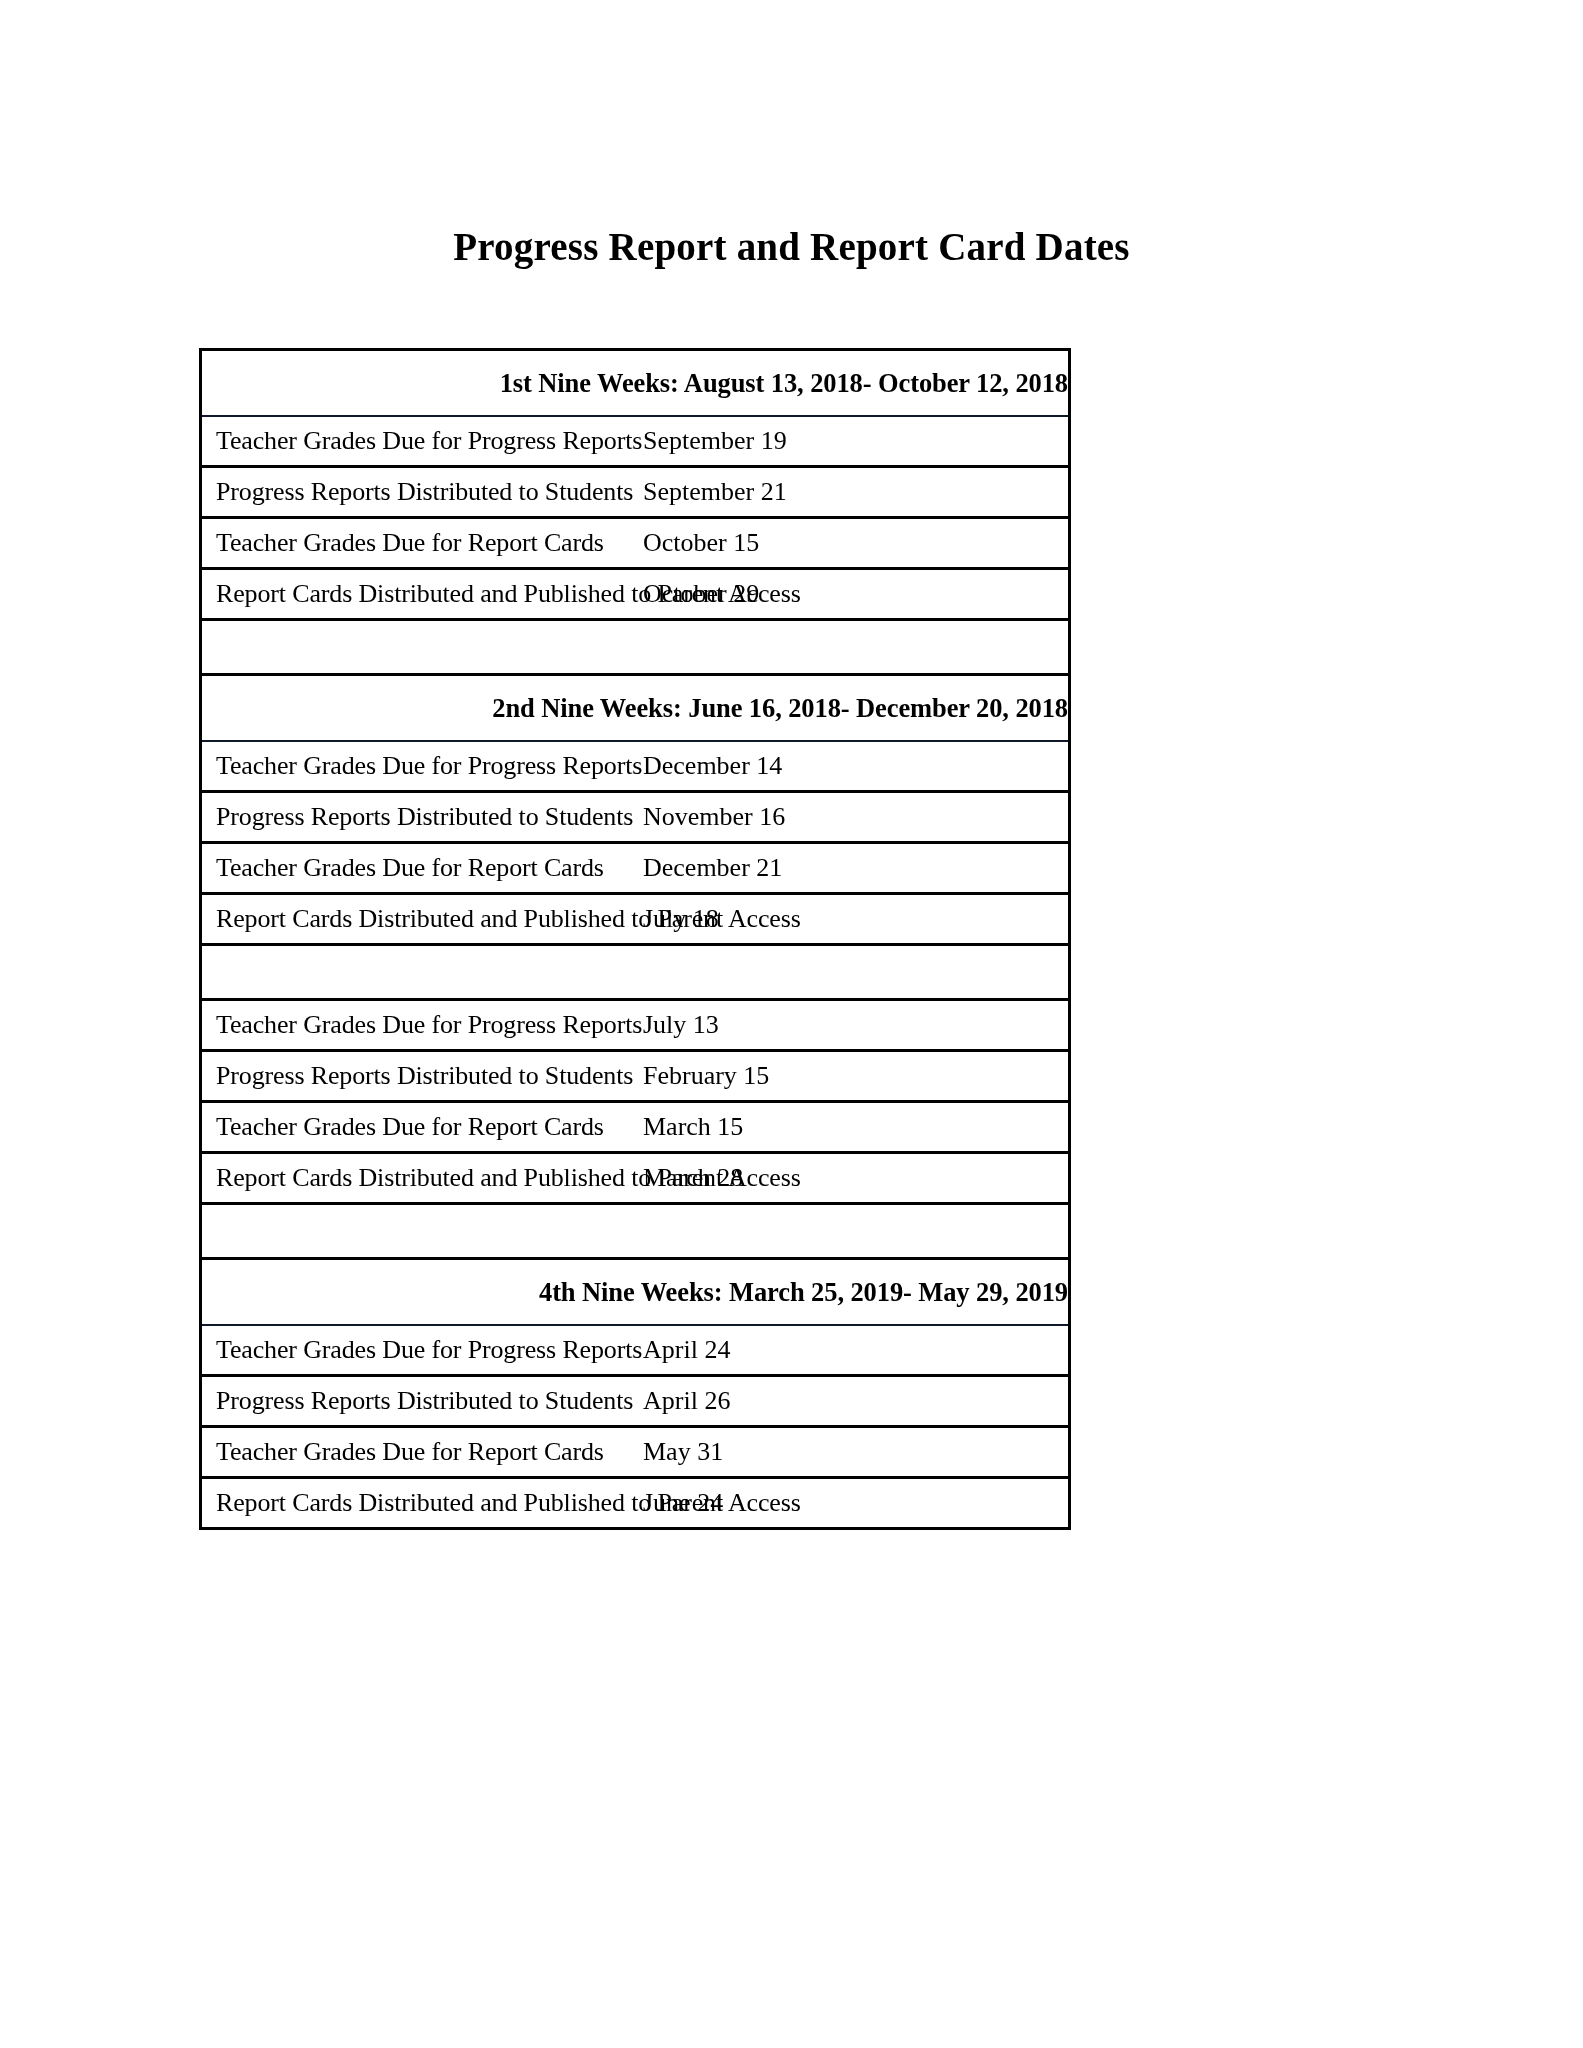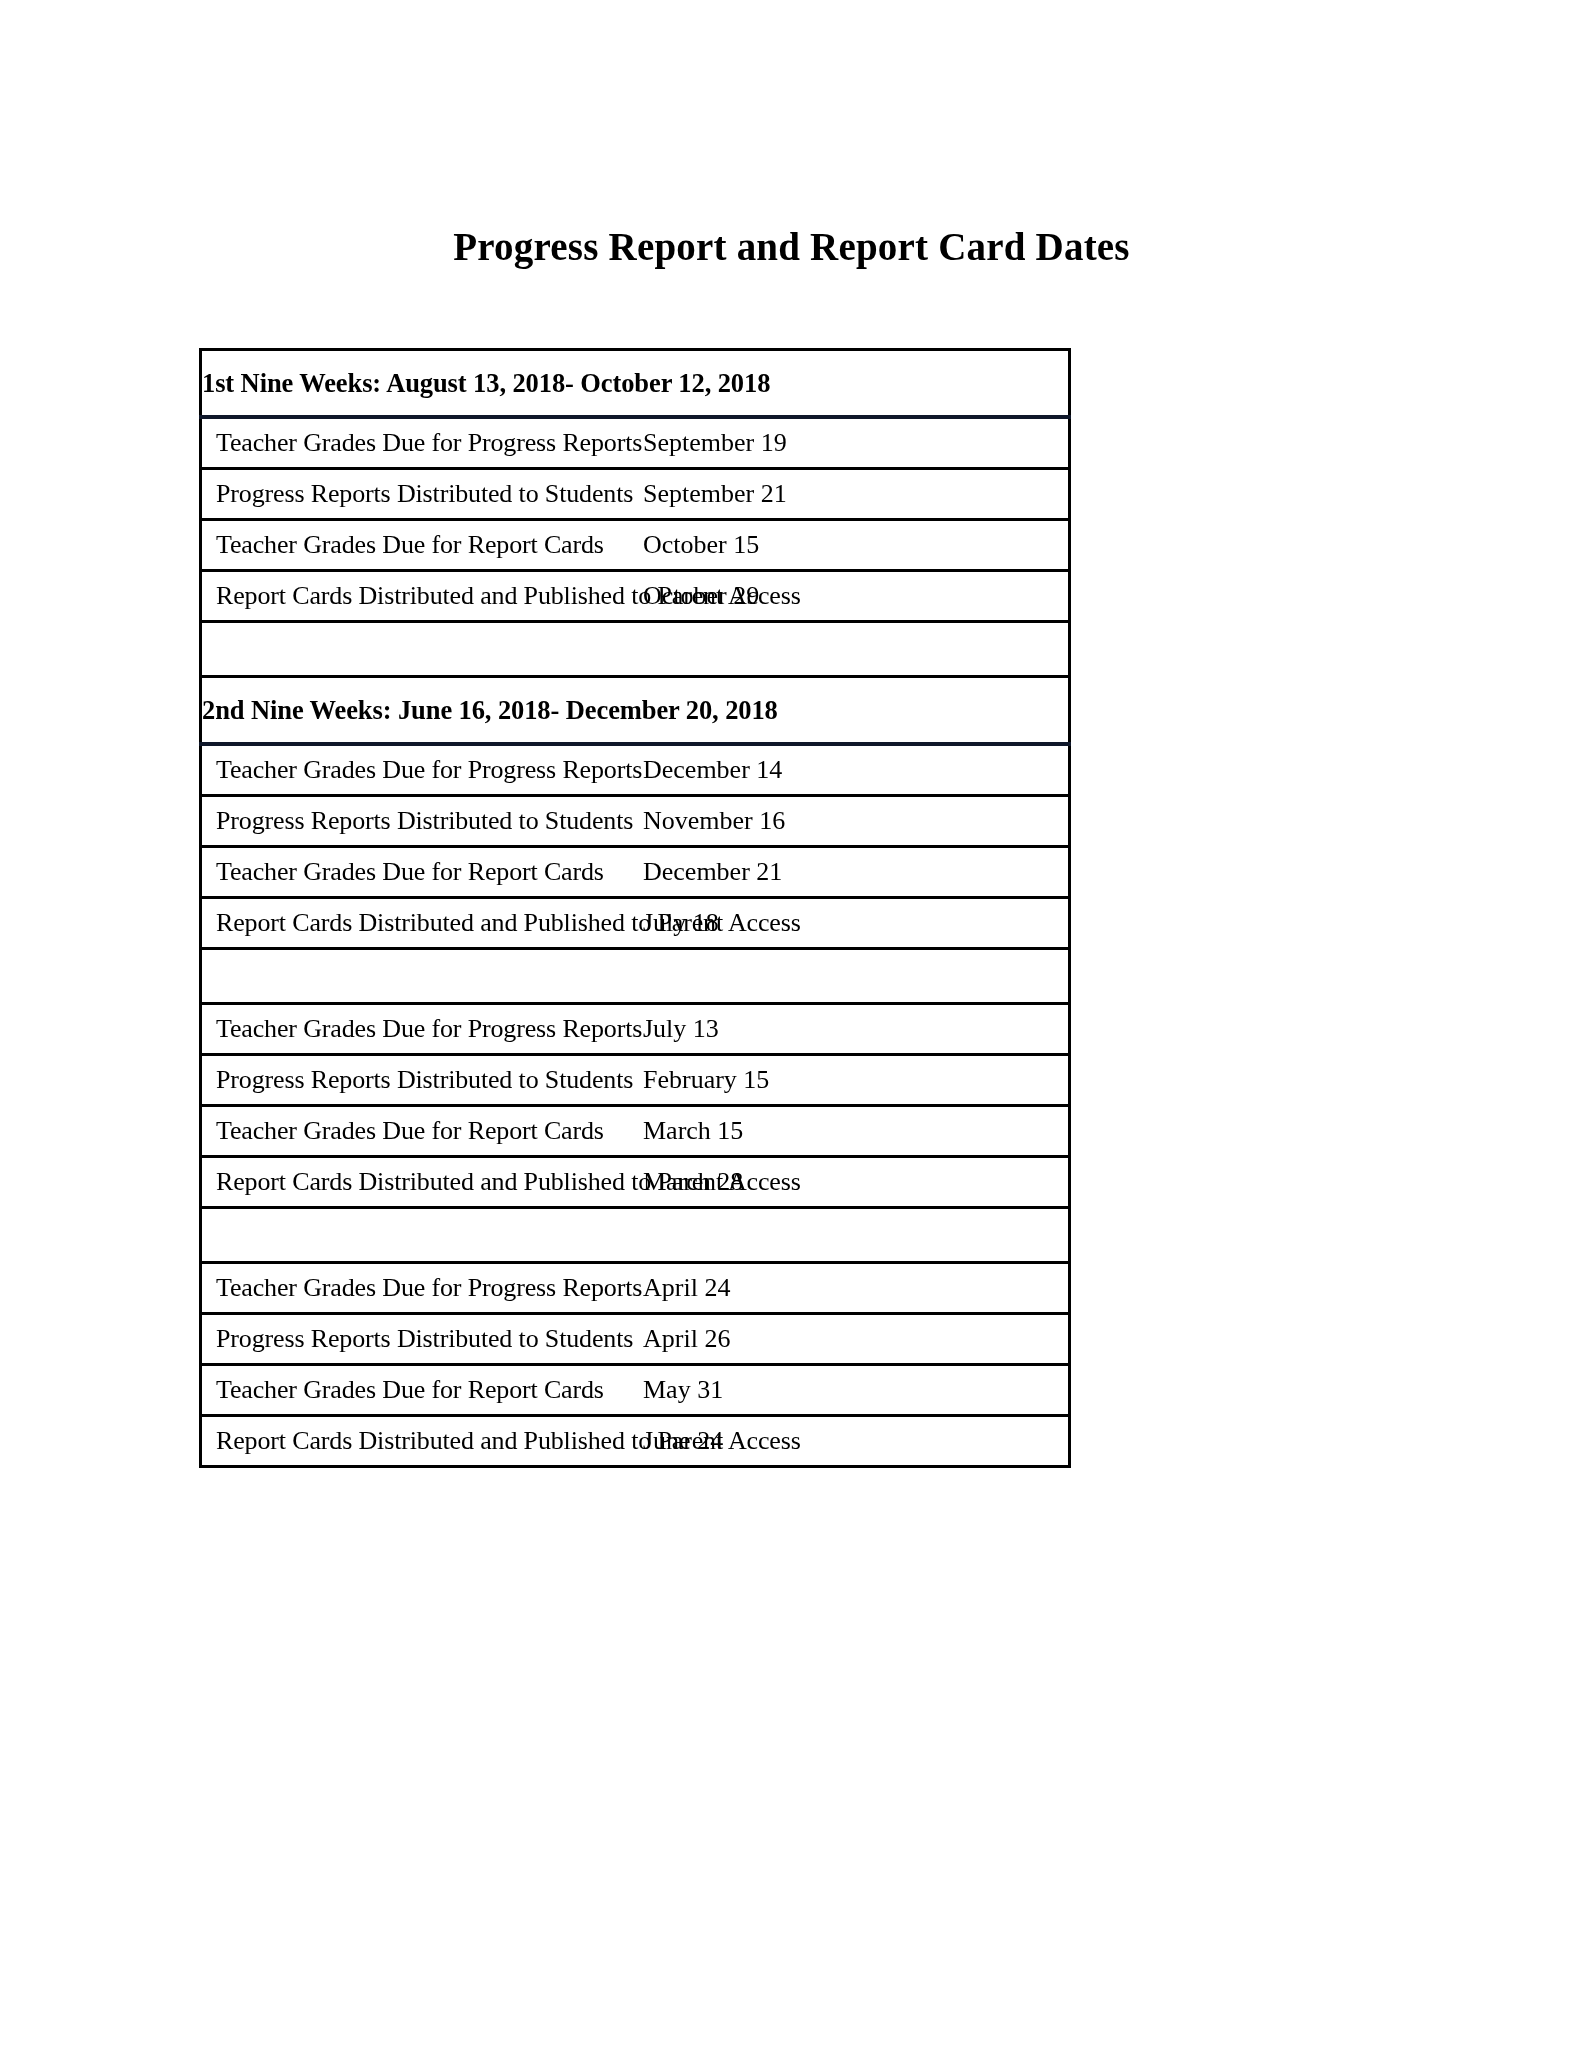--- a/index.html
+++ b/index.html
@@ -66,26 +66,26 @@
   }
   table.cal-table td {
     padding: 0;
     vertical-align: middle;
     font-size: 26px;
     font-family: "Liberation Serif", "DejaVu Serif", serif;
   }
 
   
   tr.section-header td {
-    text-align: left;
+    text-align: right;
     font-weight: bold;
     font-size: 26.5px;
     height: 64px;
     line-height: 64px;
-    border-bottom: 4px solid #0f172a;
+    border-bottom: 2px solid #0f172a;
     letter-spacing: -0.1px;
     white-space: nowrap;
   }
 
   
   tr.data-row td {
     height: 48px;
     line-height: 48px;
     border-bottom: 3px solid #000;
     white-space: nowrap;
@@ -186,20 +186,23 @@
           <td class="date-cell">March 15</td>
         </tr>
         <tr class="data-row last-of-section">
           <td class="label-cell">Report Cards Distributed and Published to Parent Access</td>
           <td class="date-cell">March 28</td>
         </tr>
         <tr class="spacer-row">
           <td colspan="2"></td>
         </tr>
 
+        <tr class="section-header">
+          <td colspan="2">4th Nine Weeks: March 25, 2019- May 29, 2019</td>
+        </tr>
         <tr class="data-row">
           <td class="label-cell">Teacher Grades Due for Progress Reports</td>
           <td class="date-cell">April 24</td>
         </tr>
         <tr class="data-row">
           <td class="label-cell">Progress Reports Distributed to Students</td>
           <td class="date-cell">April 26</td>
         </tr>
         <tr class="data-row">
           <td class="label-cell">Teacher Grades Due for Report Cards</td>

